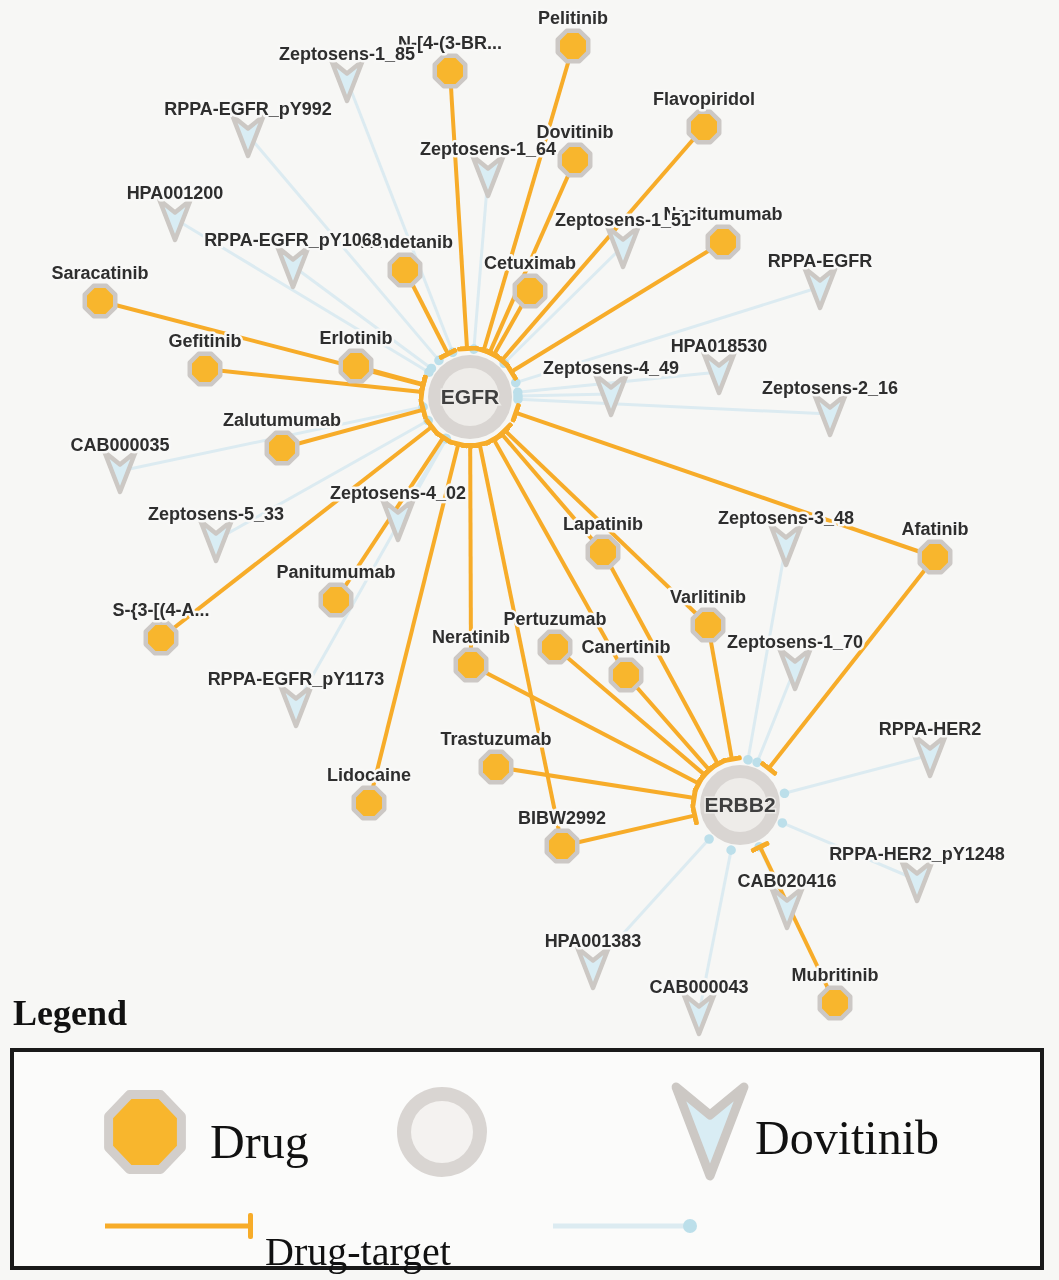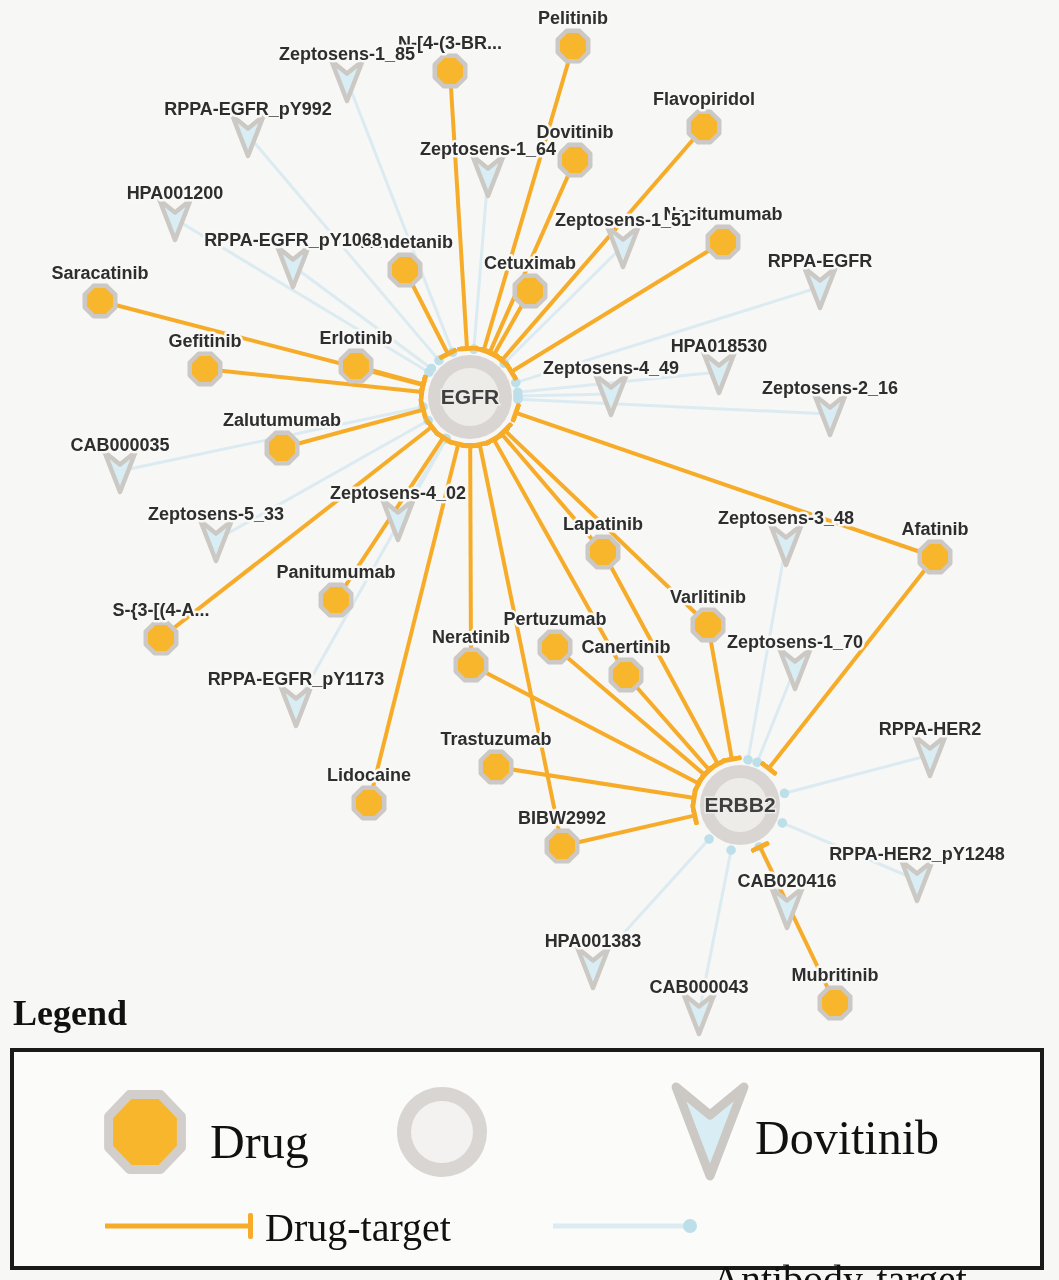--- a/index.html
+++ b/index.html
@@ -20,21 +20,21 @@
   .gene-outer{fill:var(--gene-ring);}
   .gene-inner{fill:var(--gene-inner);}
   .node-label{font:700 18px "Liberation Sans",sans-serif;fill:var(--label);
     stroke:#f8f8f7;stroke-width:5;paint-order:stroke;stroke-linejoin:round;text-anchor:middle;}
   .gene-label{font:700 21px "Liberation Sans",sans-serif;fill:#3f3f3f;
     stroke:#eeece9;stroke-width:3;paint-order:stroke;text-anchor:middle;}
   .legend-title{position:absolute;left:13px;top:992px;font:700 36px "Liberation Serif",serif;color:var(--legend-ink);}
   .legend-box{position:absolute;left:10px;top:1048px;width:1026px;height:214px;
     border:4px solid #1a1a1a;background:#fbfbfa;}
   .legend-label-lg{position:absolute;font:400 48px "Liberation Serif",serif;color:var(--legend-ink);}
-  .legend-label-md{position:absolute;font:400 40px "Liberation Serif",serif;color:var(--legend-ink);}
+  .legend-label-md{position:absolute;font:400 40px "Liberation Serif",serif;color:var(--legend-ink);margin-top:24px;}
   .legend-icon{position:absolute;}
   .leg-drug-oct{fill:var(--drug-fill);stroke:#d2cecb;stroke-width:9;stroke-linejoin:round;}
   .leg-gene-outer{fill:var(--gene-ring);}
   .leg-gene-inner{fill:#f4f2f0;}
   .leg-ab{fill:var(--ab-fill);stroke:#ccc8c4;stroke-width:9;stroke-linejoin:round;}
   .leg-dline{stroke:var(--drug-edge);stroke-width:5;}
   .leg-dtee{fill:var(--drug-edge);}
   .leg-aline{stroke:var(--ab-edge);stroke-width:5;}
   .leg-adot{fill:var(--ab-dot);}
 </style>

